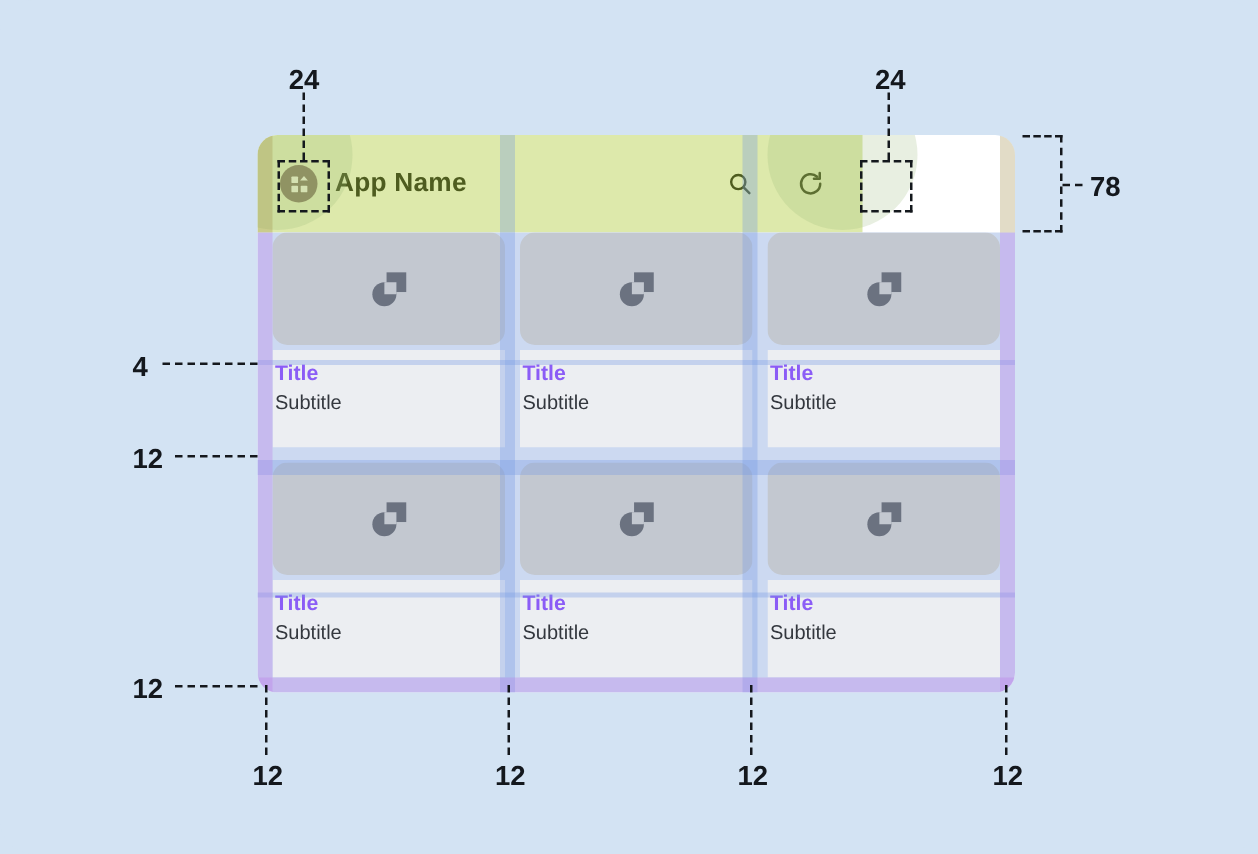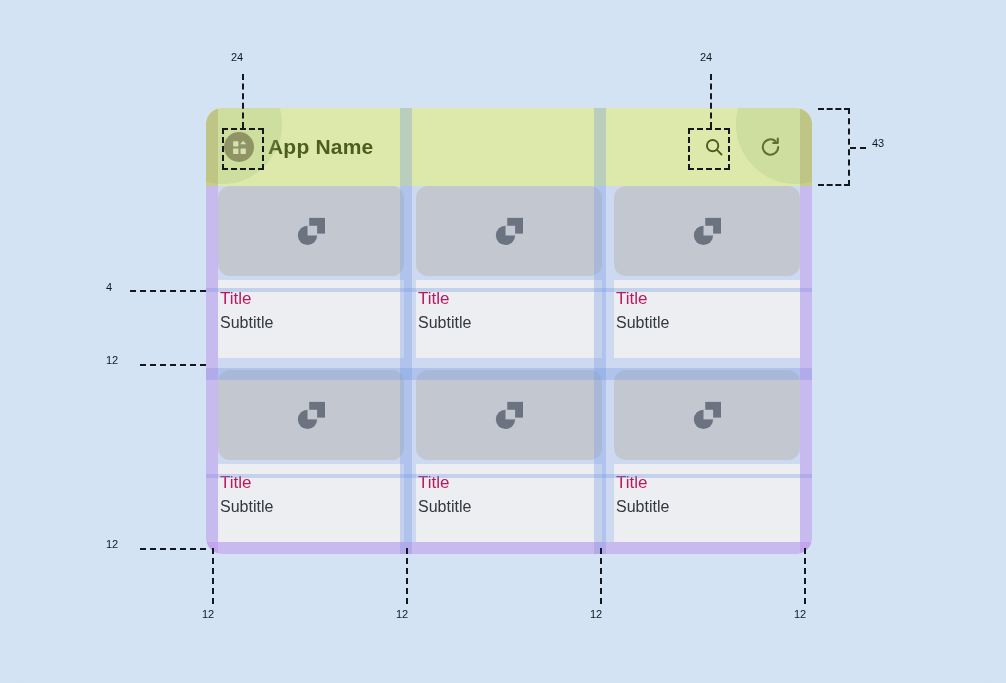--- a/index.html
+++ b/index.html
@@ -18,21 +18,21 @@
   
   #app-mock{
     position:absolute;left:206px;top:108px;width:606px;height:446px;
     border-radius:16px;overflow:hidden;
   }
   
   .mock-base{position:absolute;inset:0;background:#ffffff;}
 
   
   #app-bar{
-    position:absolute;left:0;top:0;width:606px;height:78px;
+    position:absolute;left:0;top:0;width:484px;height:78px;
     background:#dde9ab;
     display:flex;align-items:center;
   }
   #app-bar .bar-inner{display:flex;align-items:center;width:100%;height:100%;}
   .bar-left{display:flex;align-items:center;padding-left:18px;}
   .bar-spacer{flex:1 1 auto;}
   .bar-right{display:flex;align-items:center;gap:34px;padding-right:30px;}
 
   .menu-badge{
     width:30px;height:30px;border-radius:50%;
@@ -68,21 +68,21 @@
   .card{
     display:flex;flex-direction:column;background:transparent;overflow:hidden;
   }
   .card-media{
     flex:0 0 90px;background:#c3c8d0;border-radius:12px;
     display:flex;align-items:center;justify-content:center;
   }
   .card-text{
     flex:1 1 auto;background:#eceef2;padding:8px 2px 4px 2px;margin-top:4px;
   }
-  .card-title{color:#be185d;font-size:17px;font-weight:400;line-height:22px;}
+  .card-title{color:#8b5cf6;font-size:17px;font-weight:700;line-height:22px;}
   .card-sub{color:#33373e;font-size:16px;font-weight:400;line-height:22px;margin-top:2px;}
 
   
   .pad-overlay{position:absolute;background:rgba(187,120,232,.32);pointer-events:none;}
   #pad-left{left:0;top:78px;width:12px;height:368px;}
   #pad-right{left:594px;top:78px;width:12px;height:368px;}
   #pad-bottom{left:0;top:434px;width:606px;height:12px;}
 
   
   .gut{position:absolute;background:rgba(116,152,228,.33);pointer-events:none;}
@@ -104,21 +104,21 @@
     position:absolute;left:-44px;top:-44px;width:120px;height:120px;border-radius:50%;
     background:rgba(150,180,120,.22);pointer-events:none;
   }
   .corner-glow-r{
     position:absolute;right:-44px;top:-44px;width:120px;height:120px;border-radius:50%;
     background:rgba(150,180,120,.22);pointer-events:none;
   }
 
   
   .ann-label{
-    position:absolute;color:#14181d;font-size:11px;font-weight:400;
+    position:absolute;color:#14181d;font-size:22px;font-weight:700;
     white-space:nowrap;
   }
   .dline-v{position:absolute;border-left:2px dashed #14181d;width:0;}
   .dline-h{position:absolute;border-top:2px dashed #14181d;height:0;}
   .meas-box{position:absolute;border:2px dashed #14181d;box-sizing:border-box;}
 </style>
 </head>
 <body>
 
 <div id="page-frame">
@@ -267,21 +267,21 @@
   <div class="dash-box" id="search-dash"></div>
 
   <div class="ann-label" style="left:231px;top:51px;">24</div>
   <div class="dline-v" style="left:242px;top:74px;height:54px;"></div>
 
   <div class="ann-label" style="left:700px;top:51px;">24</div>
   <div class="dline-v" style="left:710px;top:74px;height:54px;"></div>
 
   <div class="meas-box" style="left:818px;top:108px;width:32px;height:78px;border-left:none;"></div>
   <div class="dline-h" style="left:850px;top:147px;width:16px;"></div>
-  <div class="ann-label" style="left:872px;top:137px;">43</div>
+  <div class="ann-label" style="left:872px;top:137px;">78</div>
 
   <div class="ann-label" style="left:106px;top:281px;">4</div>
   <div class="dline-h" style="left:130px;top:290px;width:76px;"></div>
 
   <div class="ann-label" style="left:106px;top:354px;">12</div>
   <div class="dline-h" style="left:140px;top:364px;width:66px;"></div>
 
   <div class="ann-label" style="left:106px;top:538px;">12</div>
   <div class="dline-h" style="left:140px;top:548px;width:66px;"></div>
 

